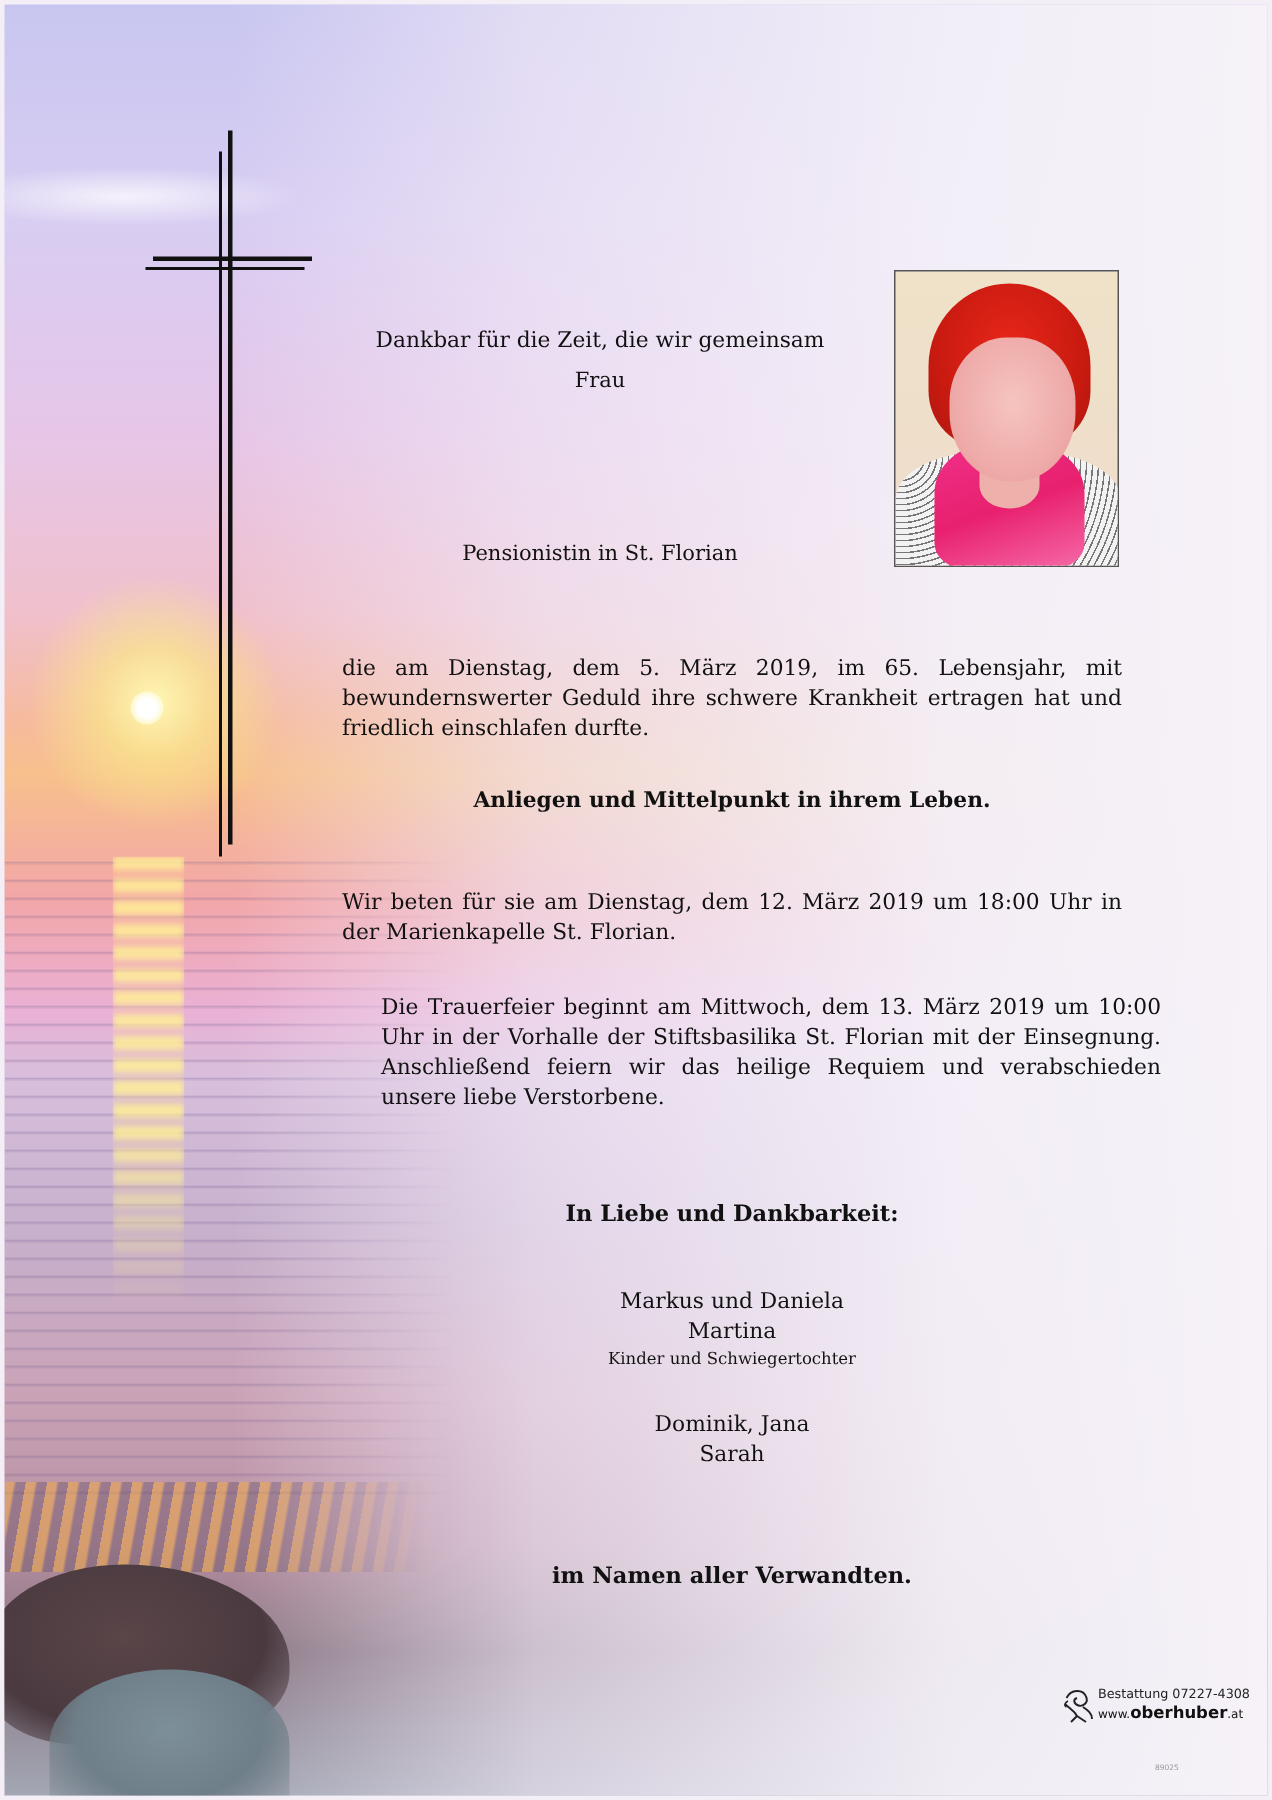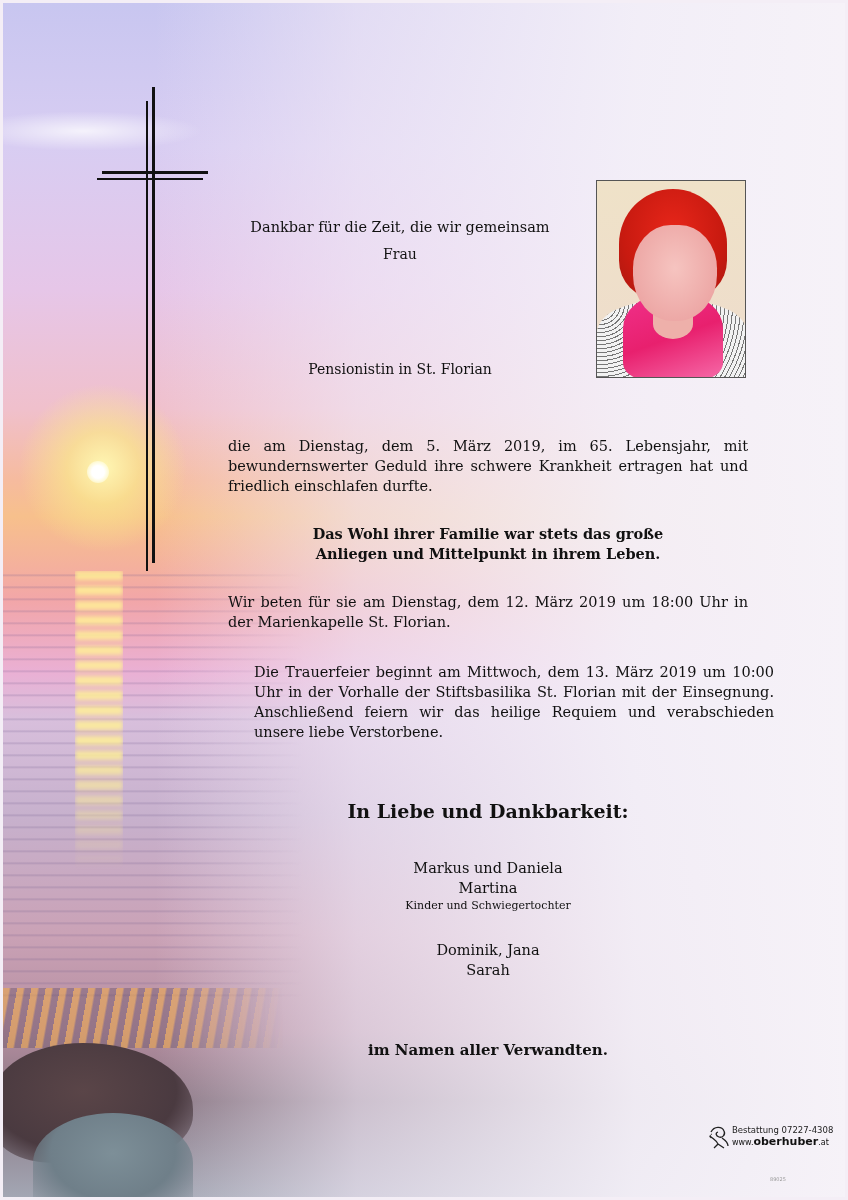--- a/index.html
+++ b/index.html
@@ -114,21 +114,21 @@
     text-align: justify; text-align-last: left;
   }
   .p1 { top: 436px; }
   .p3 { top: 592px; }
   .p4 { top: 662px; margin-left: 26px; }
   .quote {
     position: absolute; left: 228px; top: 524px; width: 520px;
     text-align: center; font-size: 14.5px; line-height: 20px; font-weight: bold;
   }
   .center-block { position: absolute; left: 288px; width: 400px; text-align: center; }
-  .love { top: 800px; font-size: 19px; font-weight: bold; }
+  .love { top: 800px; font-size: 15px; font-weight: bold; }
   .family-name { font-size: 14.5px; font-weight: normal; line-height: 20px; }
   .family-role { font-size: 11px; line-height: 16px; }
   .fam1 { top: 858px; }
   .fam2 { top: 940px; }
   .closing { top: 1041px; font-size: 15px; font-weight: bold; }
 
   .undertaker {
     position: absolute; left: 708px; top: 1124px; width: 130px; height: 30px;
     font-family: "DejaVu Sans", "Liberation Sans", sans-serif;
   }
@@ -177,21 +177,20 @@
     <div class="clothes"></div>
     <div class="scarf"></div>
     <div class="neck"></div>
     <div class="hair"></div>
     <div class="face"></div>
   </div>
 
   <div class="para p1">die am Dienstag, dem 5. März 2019, im 65. Lebensjahr, mit bewundernswerter Geduld ihre schwere Krankheit ertragen hat und friedlich einschlafen durfte.</div>
 
   <div class="quote">
-    <div>Das Wohl ihrer Familie war stets das große</div>
     <div>Anliegen und Mittelpunkt in ihrem Leben.</div>
   </div>
 
   <div class="para p3">Wir beten für sie am Dienstag, dem 12. März 2019 um 18:00 Uhr in der Marienkapelle St. Florian.</div>
   <div class="para p4">Die Trauerfeier beginnt am Mittwoch, dem 13. März 2019 um 10:00 Uhr in der Vorhalle der Stiftsbasilika St. Florian mit der Einsegnung. Anschließend feiern wir das heilige Requiem und verabschieden unsere liebe Verstorbene.</div>
 
   <div class="center-block love">In Liebe und Dankbarkeit:</div>
 
   <div class="center-block fam1">
     <div class="family-name">Markus und Daniela</div>

